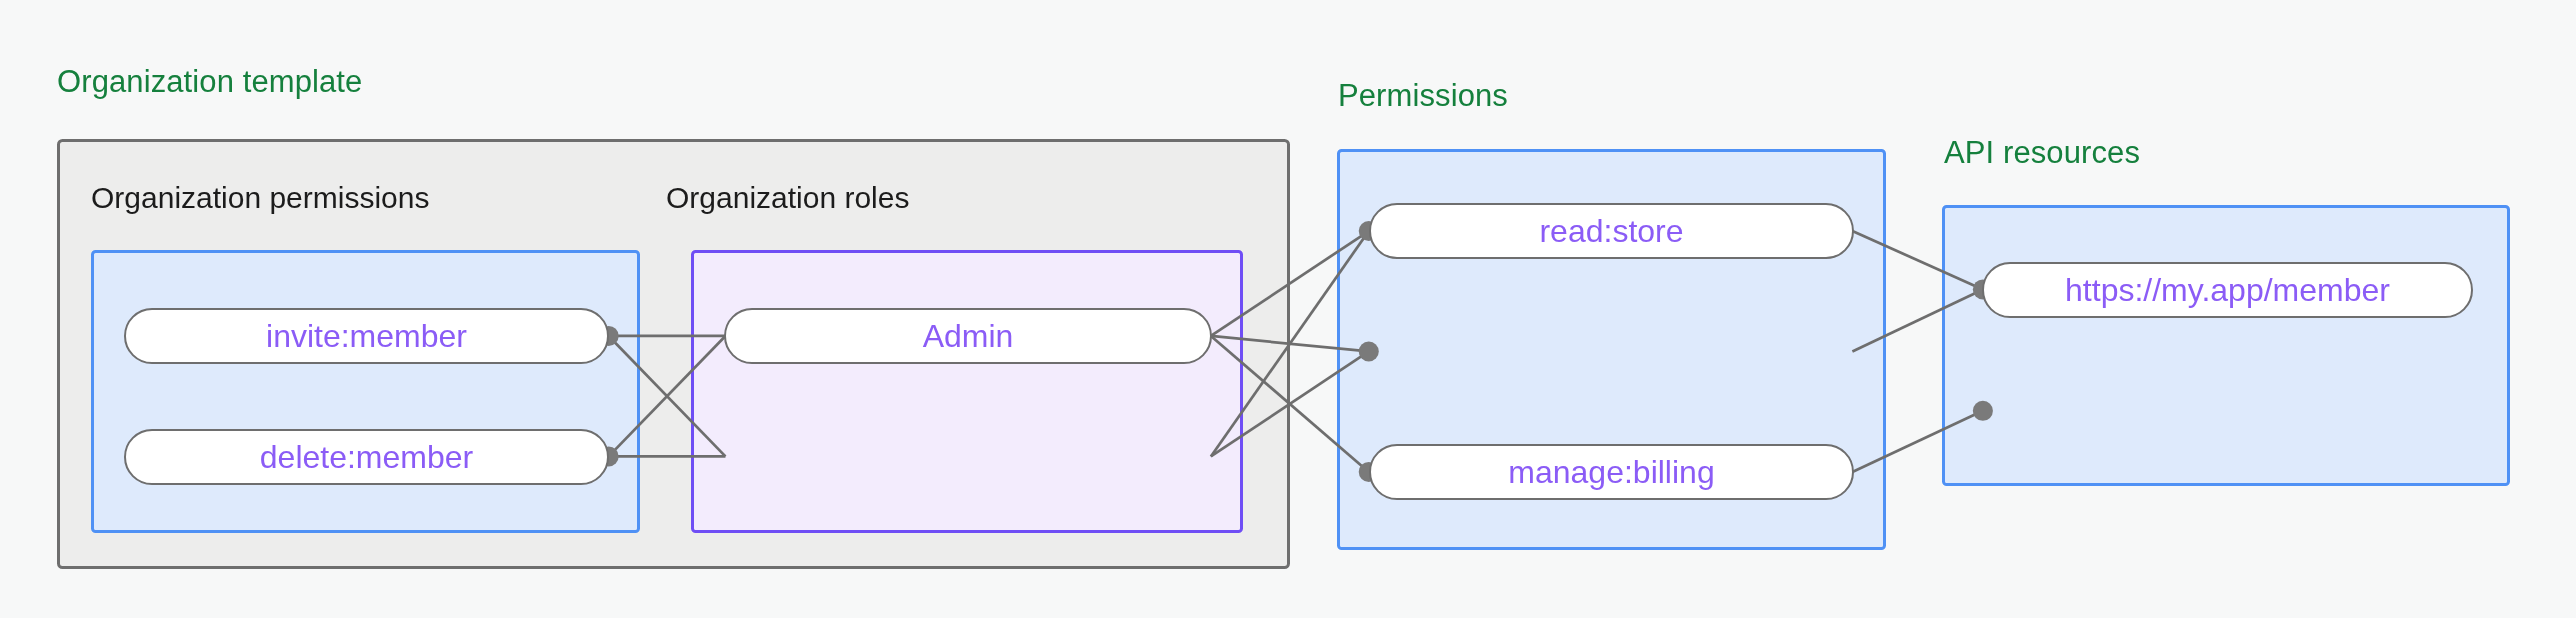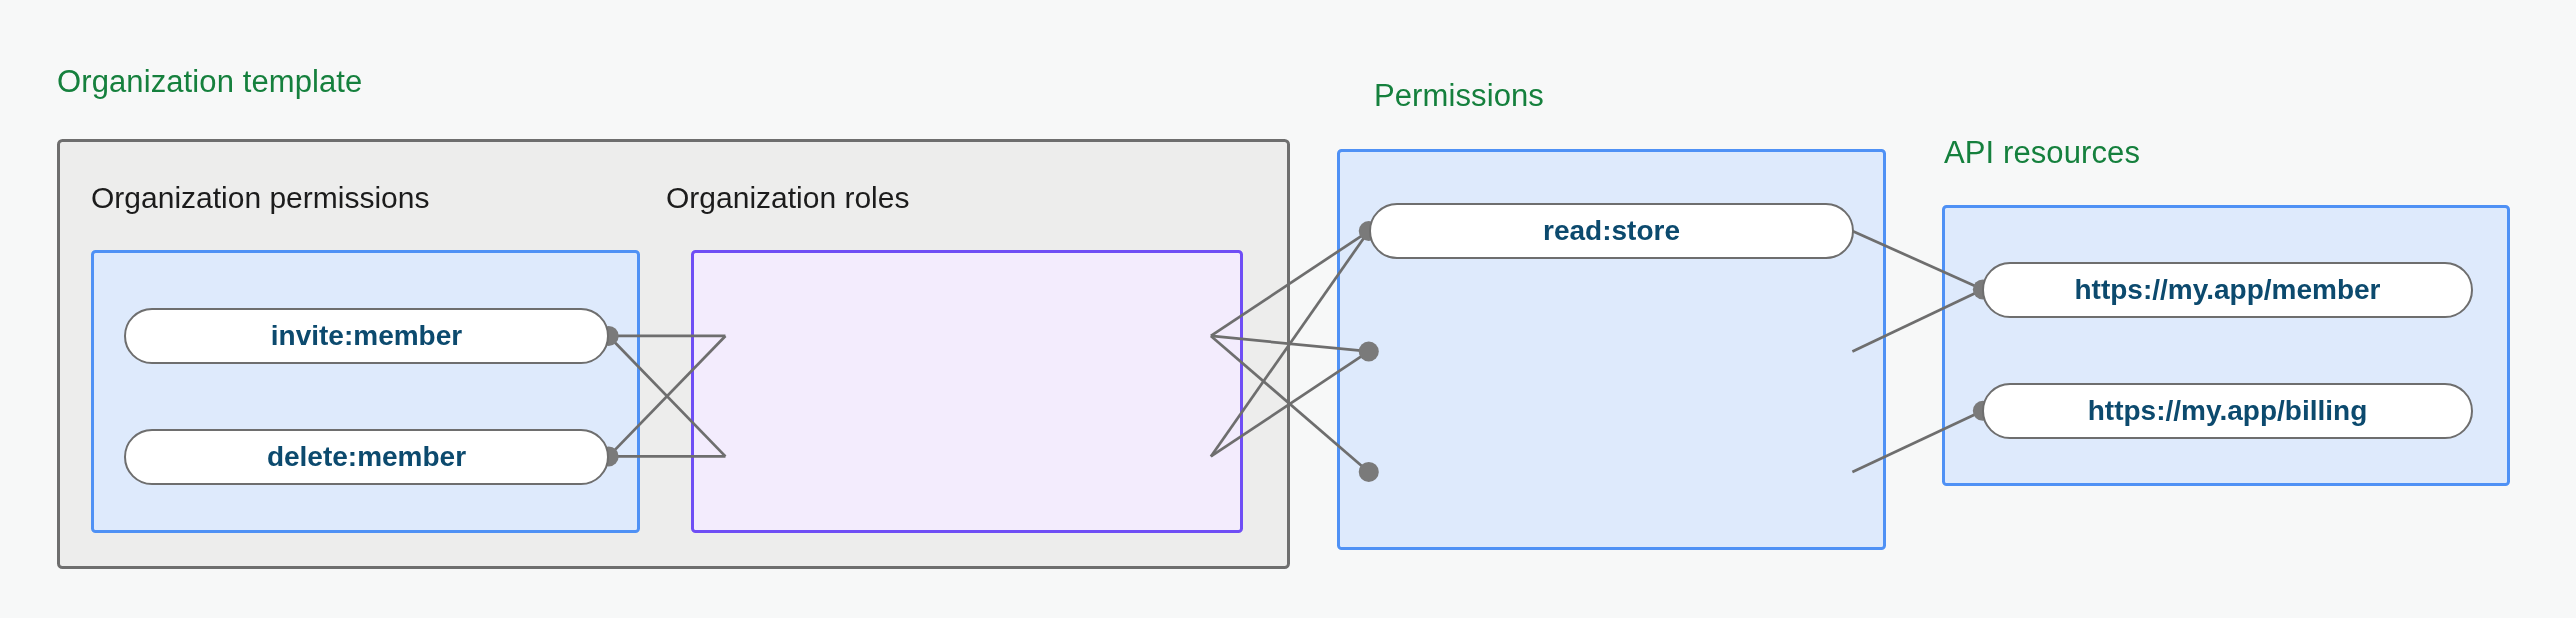--- a/index.html
+++ b/index.html
@@ -47,44 +47,43 @@
 
   .pill{
     position:absolute;
     box-sizing:border-box;
     background:#ffffff;
     border:2.7px solid #6e6e6e;
     border-radius:912px;
     display:flex;
     align-items:center;
     justify-content:center;
-    font-size:28px;
-    color:#0c4a6e;
+    font-size:32px;
+    color:#8b5cf6;
     white-space:nowrap;
     z-index:4;
-    font-weight:bold;
   }
 
   #edges{
     position:absolute;left:0;top:0;
     width:2576px;height:619px;
     z-index:2;
     pointer-events:none;
   }
   #edges line{stroke:#6e6e6e;stroke-width:3;}
   #edges circle{fill:#7a7a7a;}
 </style>
 </head>
 <body>
 
 <div id="canvas">
 
   <div class="group-title" style="left:57px;top:66px;">Organization template</div>
 
-  <div class="group-title" style="left:1338px;top:80px;margin-left:36px;">Permissions</div>
+  <div class="group-title" style="left:1338px;top:80px;">Permissions</div>
 
   <div class="group-title" style="left:1944px;top:137px;">API resources</div>
 
   <div class="container-box box-outer" style="left:57px;top:139px;width:1233px;height:430px;"></div>
 
   <div class="sub-title" style="left:91px;top:183px;">Organization permissions</div>
 
   <div class="sub-title" style="left:666px;top:183px;">Organization roles</div>
 
   <div class="container-box box-blue" style="left:91px;top:250px;width:549px;height:283px;"></div>
@@ -118,24 +117,25 @@
     <circle cx="1500" cy="385" r="11"></circle>
     <circle cx="1500" cy="517" r="11"></circle>
     <circle cx="2173" cy="317" r="11"></circle>
     <circle cx="2173" cy="450" r="11"></circle>
   </svg>
 
   <div class="pill" style="left:124px;top:429px;width:485px;height:56px;">delete:member</div>
 
   <div class="pill" style="left:124px;top:308px;width:485px;height:56px;">invite:member</div>
 
+  <div class="pill" style="left:724px;top:308px;width:488px;height:56px;">Admin</div>
 
 
   <div class="pill" style="left:1369px;top:203px;width:485px;height:56px;">read:store</div>
 
 
+  <div class="pill" style="left:1369px;top:444px;width:485px;height:56px;">manage:billing</div>
 
   <div class="pill" style="left:1982px;top:262px;width:491px;height:56px;">https://my.app/member</div>
 
-  <div class="pill" style="left:1982px;top:383px;width:491px;height:56px;">https://my.app/billing</div>
 
 </div>
 
 
 </body></html>

